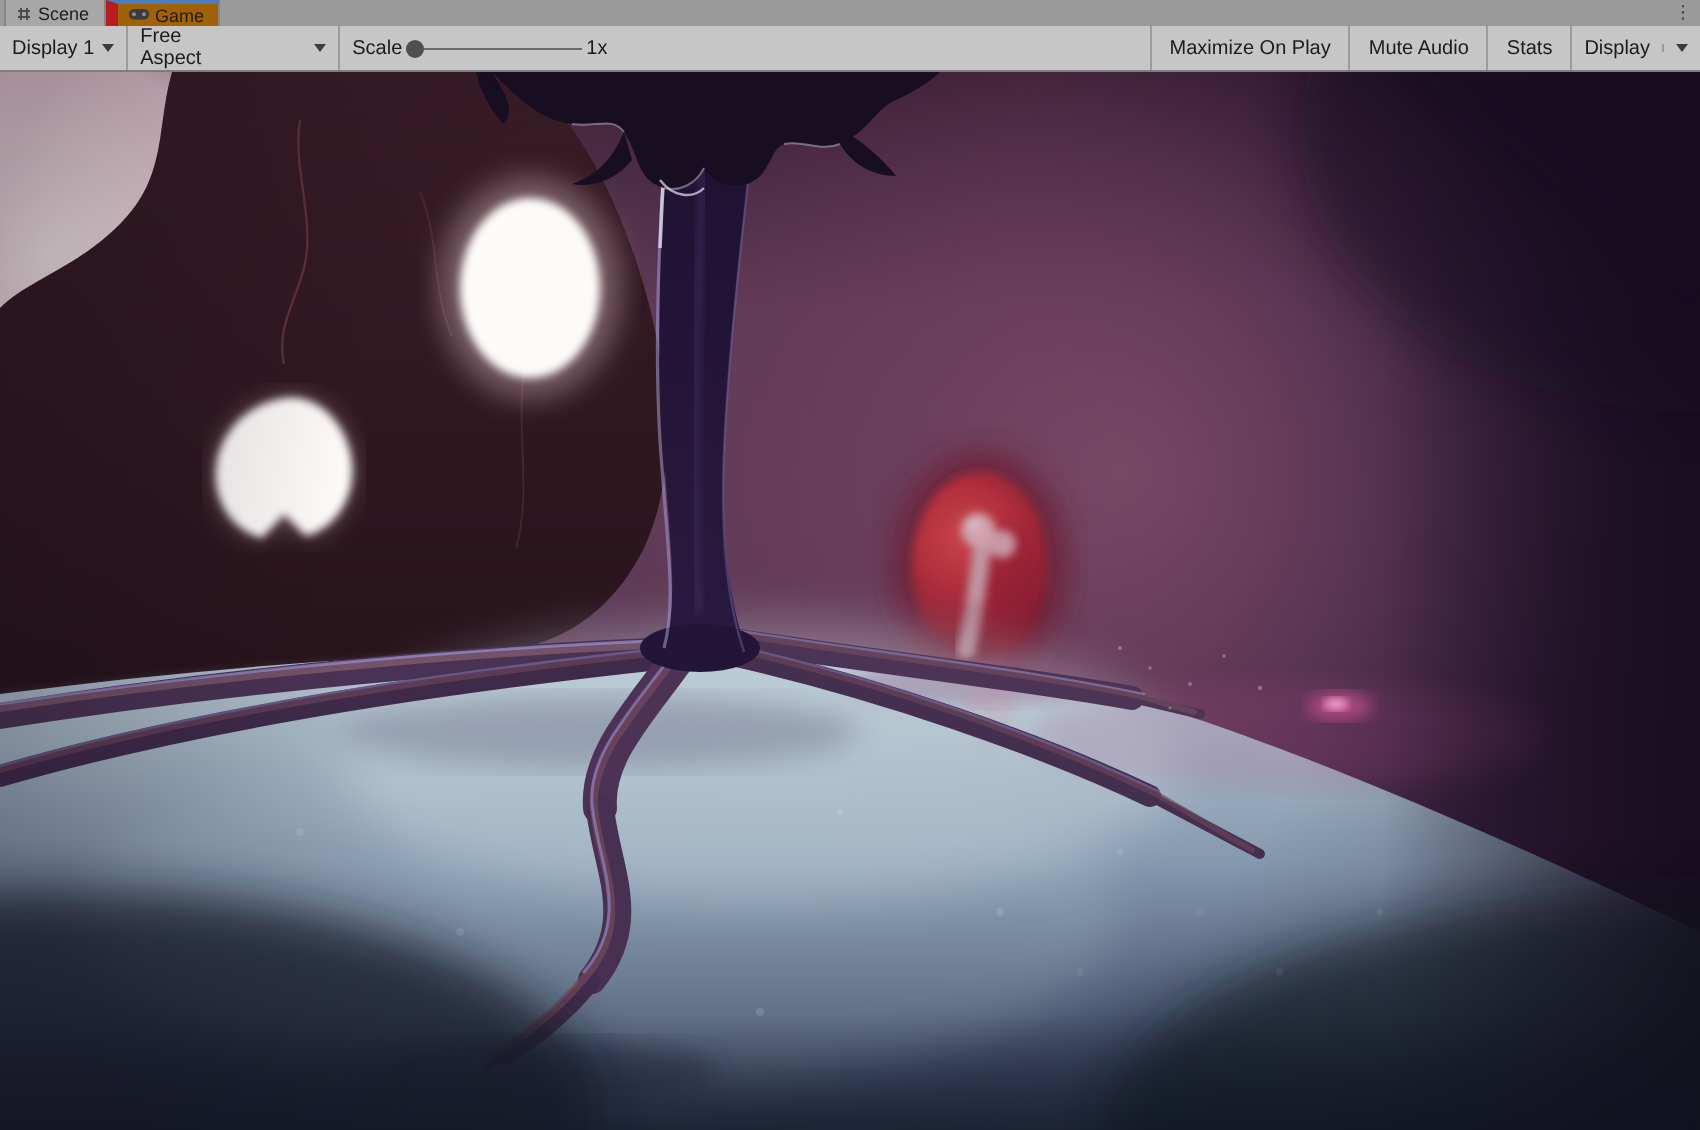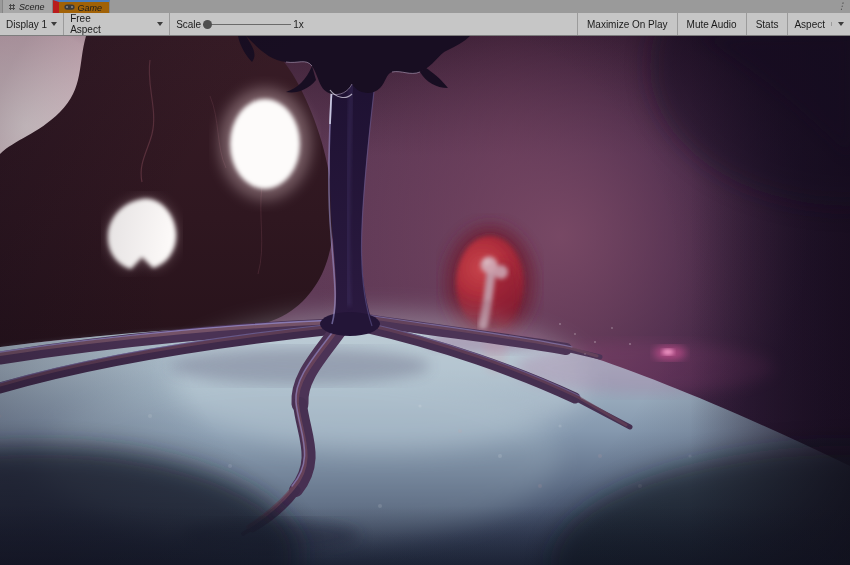--- a/index.html
+++ b/index.html
@@ -1,21 +1,21 @@
 <!DOCTYPE html>
 <html><head>
 <meta charset="utf-8">
 <style>
   * { margin:0; padding:0; box-sizing:border-box; }
   html,body { width:850px; height:565px; background:#ffffff; overflow:hidden;
               font-family:"Liberation Sans", sans-serif; }
   .window { width:850px; height:561px; display:flex; flex-direction:column; }
 
   
-  .tabbar { height:13px; background:#9a9a9a; display:flex; align-items:center; position:relative;font-style:italic; }
+  .tabbar { height:13px; background:#9a9a9a; display:flex; align-items:center; position:relative; }
   .tab { height:13px; display:flex; align-items:center; gap:3px; padding:0 7px 0 5px;
          font-size:9px; color:#1d1d1d; border-right:1px solid #858585; cursor:default; }
   .tab.inactive { background:#a7a7a7; margin-left:2px; border-left:1px solid #858585; }
   .tab.active  { background:#a16207; border-top:2px solid #4c7ebd; border-left:6px solid #b91c1c; }
   .kebab { position:absolute; right:4px; top:0; height:13px; display:flex; align-items:center;
            color:#3a3a3a; font-size:9px; line-height:9px; letter-spacing:0; cursor:pointer; }
 
   
   .toolbar { height:28px; background:#c6c6c6; border-bottom:1px solid #7d7d7d;
              display:flex; align-items:stretch; font-size:10px; color:#1b1b1b; }
@@ -91,21 +91,21 @@
       <div class="tbtn">
         <span>Maximize On Play</span>
       </div>
       <div class="tbtn">
         <span>Mute Audio</span>
       </div>
       <div class="tbtn">
         <span>Stats</span>
       </div>
       <div class="tbtn gizmos">
-        <span class="lbl">Aspect</span>
+        <span class="lbl">Display</span>
         <span class="split">
             <span class="arrow-down"></span>
           </span>
       </div>
     </div>
   </div>
 
   <div class="viewport">
     <svg width="850" height="530" viewBox="0 0 850 530" preserveAspectRatio="none">
       <defs>

